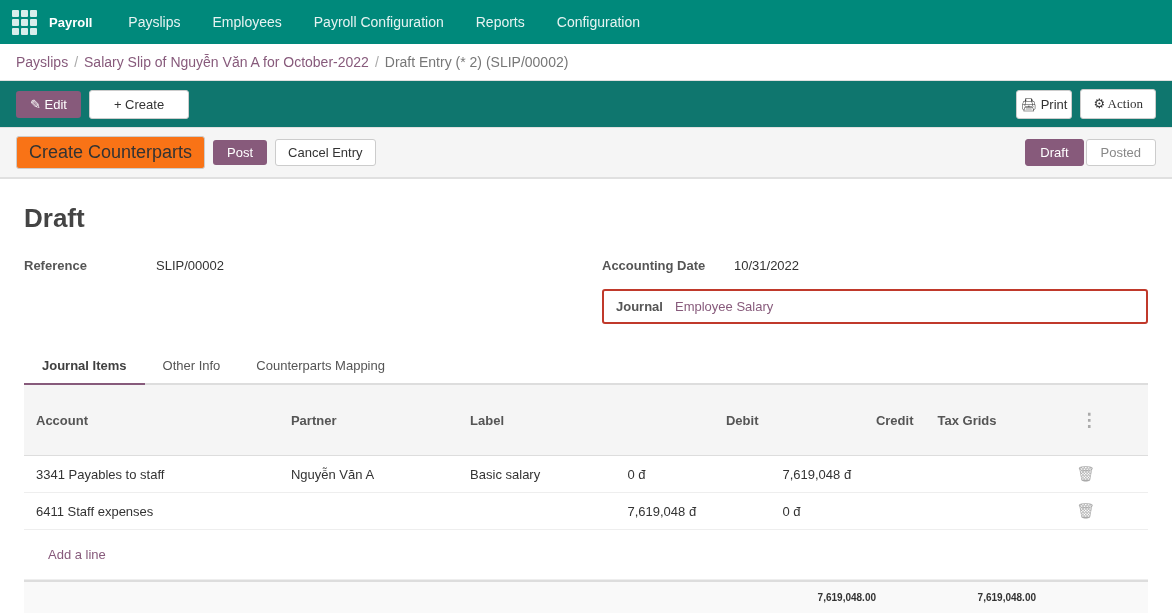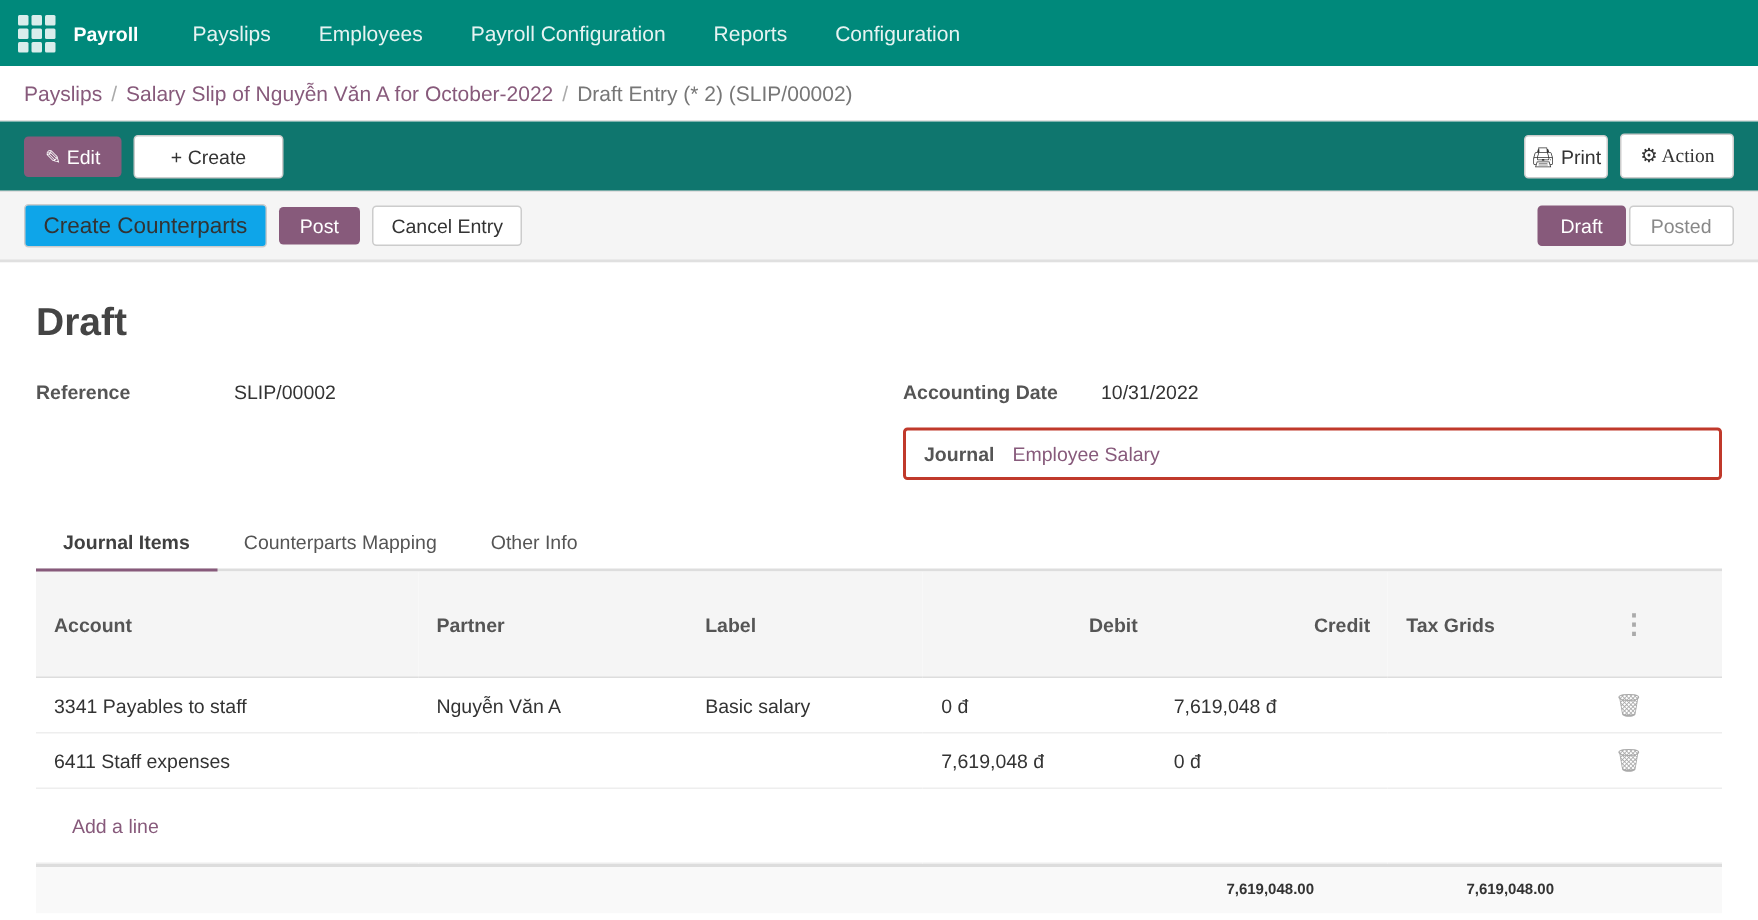--- a/index.html
+++ b/index.html
@@ -107,27 +107,27 @@
     
     .workflow-bar {
       background: #f5f5f5;
       padding: 8px 16px;
       display: flex;
       align-items: center;
       gap: 8px;
       border-bottom: 2px solid #e0e0e0;
     }
     .btn-counterparts {
-      background: #0ea5e9;
+      background: #f97316;
       color: #333;
       border: 1px solid #ccc;
       padding: 5px 12px;
       border-radius: 3px;
       cursor: pointer;
-      font-size: 15px;
+      font-size: 18px;
     }
     .btn-post {
       background: #875A7B;
       color: #fff;
       border: none;
       padding: 5px 14px;
       border-radius: 3px;
       cursor: pointer;
       font-size: 13px;
     }
@@ -366,22 +366,22 @@
     <div></div>
 
     <div class="journal-box">
       <label>Journal</label>
       <a class="journal-link">Employee Salary</a>
     </div>
   </div>
 
   <div class="tabs">
     <div class="tab active">Journal Items</div>
+    <div class="tab">Other Info</div>
     <div class="tab">Counterparts Mapping</div>
-    <div class="tab">Other Info</div>
   </div>
 
   <div class="table-section">
     <table>
       <thead>
         <tr>
           <th>Account</th>
           <th>Partner</th>
           <th>Label</th>
           <th class="right">Debit</th>

